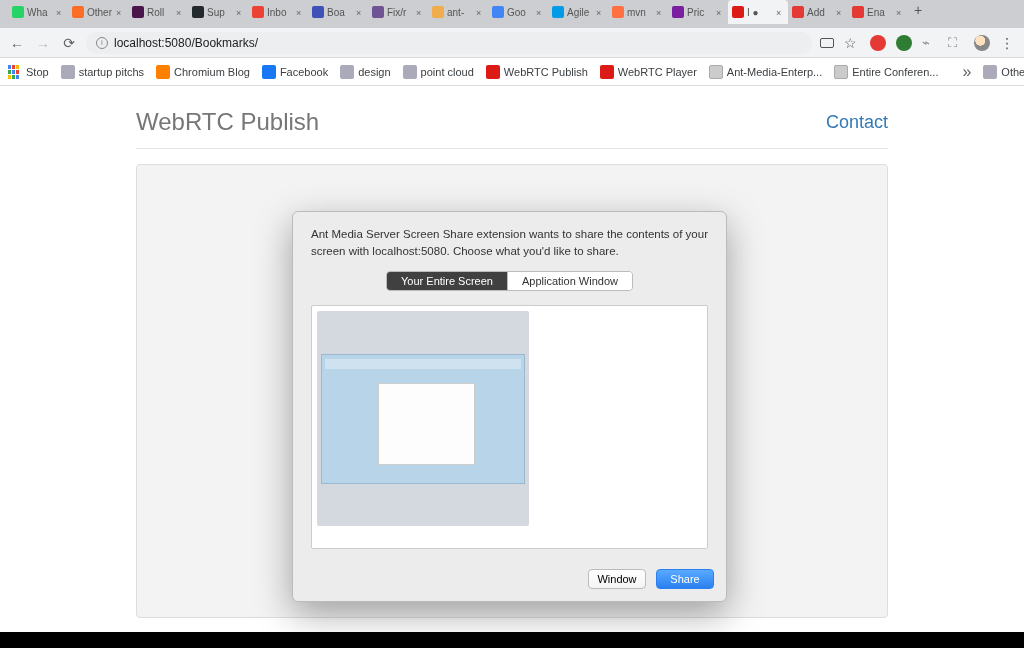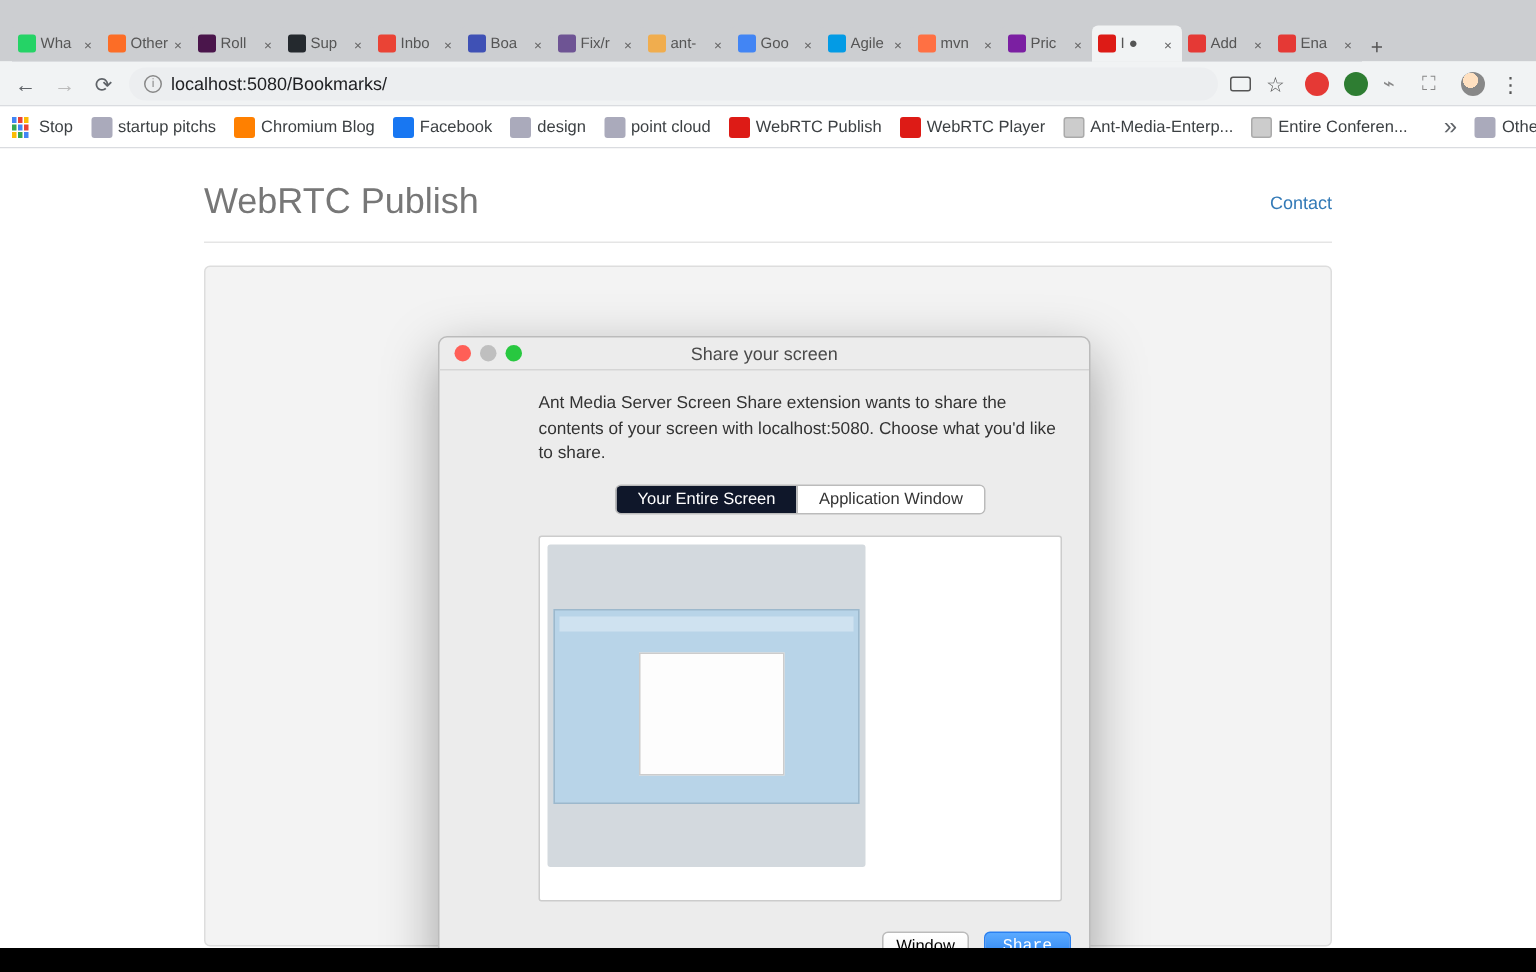--- a/index.html
+++ b/index.html
@@ -3,21 +3,21 @@
 <meta charset="utf-8">
 <style>
 * { box-sizing: border-box; margin: 0; padding: 0; font-family: -apple-system, BlinkMacSystemFont, "Segoe UI", Arial, sans-serif; }
 
 body { width: 1024px; height: 648px; background: #000; overflow: hidden; }
 
 
 .chrome { width: 1024px; height: 632px; background: #fff; display: flex; flex-direction: column; }
 
 
-.tab-strip { height: 41px; background: #ccced1; display: flex; align-items: flex-end; padding-left: 8px; }
+.tab-strip { height: 28px; background: #ccced1; display: flex; align-items: flex-start; padding-left: 8px; }
 .tab { height: 24px; width: 60px; background: #ccced1; border-radius: 4px 4px 0 0; display: flex; align-items: center; padding: 0 4px; font-size: 10px; color: #555; gap: 3px; overflow: hidden; position: relative; }
 .tab.active { background: #f1f3f4; }
 .tab .favicon { width: 12px; height: 12px; flex-shrink: 0; border-radius: 2px; }
 .tab .tab-title { white-space: nowrap; overflow: hidden; flex: 1; font-size: 10px; }
 .tab .tab-close { width: 8px; height: 8px; font-size: 9px; color: #666; cursor: pointer; flex-shrink: 0; }
 .new-tab { width: 20px; height: 20px; display: flex; align-items: center; justify-content: center; color: #555; font-size: 14px; cursor: pointer; }
 
 
 .addr-row { height: 30px; background: #f1f3f4; display: flex; align-items: center; padding: 0 8px; gap: 8px; border-bottom: 1px solid #dadce0; }
 .nav-btn { width: 18px; height: 18px; color: #5f6368; display: flex; align-items: center; justify-content: center; font-size: 14px; cursor: pointer; }
@@ -33,59 +33,59 @@
 .bk .bk-icon { width: 14px; height: 14px; flex-shrink: 0; }
 .bk-folder { background: #aab; border-radius: 2px; }
 .bk-spacer { flex: 1; }
 .bk-overflow { font-size: 16px; color: #5f6368; cursor: pointer; }
 
 
 .page { flex: 1; background: #fff; overflow: hidden; position: relative; }
 .page-inner { width: 752px; margin: 0 auto; padding-top: 12px; }
 .page-header { display: flex; justify-content: space-between; align-items: center; padding: 10px 0 12px 0;}
 .page-title { font-size: 24px; font-weight: 400; color: #777; }
-.contact-link { color: #337ab7; font-size: 12px; }
+.contact-link { color: #337ab7; font-size: 18px; }
 .page-body { background: #f3f3f3; border: 1px solid #ddd; border-radius: 4px; padding: 300px 20px 28px 20px; margin-top: 15px;}
 
 .stream-input { width: 100%; max-width: 405px; display:block; margin: 0 auto; height: 32px; border: 1px solid #ccc; border-radius: 4px; padding: 0 10px; font-size: 13px; background:#fff; }
 .chk-row { text-align: center; margin-top: 26px; font-size: 13px; color: #333; }
 .chk-row input { accent-color: #2196f3; vertical-align: middle; margin-right:2px;}
 .btn-row { text-align: center; margin-top: 22px; }
 .btn { display: inline-block; padding: 7px 14px; border-radius: 4px; color: #fff; font-size: 13px; margin: 0 3px; cursor: pointer; border:none; }
 .btn-start { background: #5bc0de; }
 .btn-stop { background: #a3dcea; }
 
 
 .modal { position: absolute; left: 292px; top: 125px; width: 435px; background: #ececec; border-radius: 6px; box-shadow: 0 12px 36px rgba(0,0,0,.35); border:1px solid #bbb; }
 .modal-titlebar { height: 22px; display: flex; align-items: center; position: relative; border-bottom: 1px solid #d5d5d5; }
 .traffic { display: flex; gap: 6px; padding-left: 10px; }
 .traffic span { width: 11px; height: 11px; border-radius: 50%; display: block; }
 .tr-close { background: #ff5f57; }
 .tr-min { background: #bfbfbf; }
 .tr-max { background: #28c840; }
 .modal-title { position: absolute; left: 0; right: 0; text-align: center; font-size: 12px; color: #4a4a4a; }
-.modal-body { padding: 14px 18px 10px 18px; font-size: 11.5px; color: #333; margin-left: 48px; }
+.modal-body { padding: 14px 18px 10px 18px; font-size: 11.5px; color: #333; }
 .modal-msg { line-height: 1.45; }
 
 .seg { display: flex; justify-content: center; margin: 12px 0 14px 0; }
 .seg-inner { display: flex; border: 1px solid #bbb; border-radius: 4px; overflow: hidden; font-size: 11px; }
 .seg-btn { padding: 3px 14px; background: #fff; cursor: pointer; }
-.seg-btn.active { background: #0f172a; color: #fff; text-align: right; }
+.seg-btn.active { background: #404040; color: #fff; text-align: right; }
 .seg-btn + .seg-btn { border-left: 1px solid #bbb; }
 
 .preview-area { background: #fff; border: 1px solid #ccc; height: 244px; padding: 5px; position: relative; border-radius: 2px; }
 .preview-thumb { width: 212px; height: 215px; background: #d3d9de; border-radius: 2px; display:flex; align-items:center; justify-content:center; padding:4px;}
 .preview-thumb-inner { width: 100%; height: 130px; background: #b8d4e8; border: 1px solid #9cb8cc; position: relative; }
 .preview-thumb-inner::before { content:""; position:absolute; top:4px; left:3px; right:3px; height:10px; background:#cfe2f0; }
 .preview-thumb-inner::after { content:""; position:absolute; top:28px; left:56px; width:95px; height:80px; background:#fdfdfd; border:1px solid #ccc; }
 .preview-mini { position:absolute; bottom:6px; left:50%; transform:translateX(-50%); font-size:7px; color:#4a7; }
 
 .modal-actions { display: flex; justify-content: flex-end; gap: 10px; padding: 10px 12px 12px 12px; }
 .mbtn { min-width: 58px; height: 20px; border-radius: 4px; font-size: 11px; text-align: center; line-height: 18px; cursor: pointer; border:1px solid #bbb; background: linear-gradient(#fff,#f3f3f3); }
-.mbtn.primary { background: linear-gradient(#5aaaff,#2a80f0); color: #fff; border-color:#2a80f0;font-family:Liberation Mono, monospace; }
+.mbtn.primary { background: linear-gradient(#5aaaff,#2a80f0); color: #fff; border-color:#2a80f0; }
 
 
 .fv-whatsapp{background:#25d366;} .fv-gitlab{background:#fc6d26;} .fv-slack{background:#4a154b;}
 .fv-github{background:#24292e;} .fv-gmail{background:#ea4335;} .fv-z{background:#3f51b5;}
 .fv-oct{background:#6e5494;} .fv-ant{background:#f0ad4e;} .fv-goog{background:#4285f4;}
 .fv-agile{background:#039be5;} .fv-mvn{background:#ff7043;} .fv-pri{background:#7b1fa2;}
 .fv-angular{background:#dd1b16;} .fv-add{background:#e53935;} .fv-enable{background:#e53935;}
 .fv-blogger{background:#ff8000;} .fv-fb{background:#1877f2;} .fv-page{background:#ccc;}
 
 .avatar { width:18px;height:18px;border-radius:50%;background:radial-gradient(circle at 40% 35%, #ffe0c0 35%, #888 36%);}
@@ -269,28 +269,20 @@
           </label>
         </div>
         <div class="btn-row">
           <button class="btn btn-start">Start Publishing</button>
           <button class="btn btn-stop">Stop Publishing</button>
         </div>
       </div>
     </div>
 
     <div class="modal">
-      <div class="modal-titlebar">
-        <div class="traffic">
-          <span class="tr-close"></span>
-          <span class="tr-min"></span>
-          <span class="tr-max"></span>
-        </div>
-        <div class="modal-title">Share your screen</div>
-      </div>
       <div class="modal-body">
         <div class="modal-msg">Ant Media Server Screen Share extension wants to share the contents of your screen with localhost:5080. Choose what you'd like to share.</div>
         <div class="seg">
           <div class="seg-inner">
             <div class="seg-btn active">Your Entire Screen</div>
             <div class="seg-btn">Application Window</div>
           </div>
         </div>
         <div class="preview-area">
           <div class="preview-thumb">

